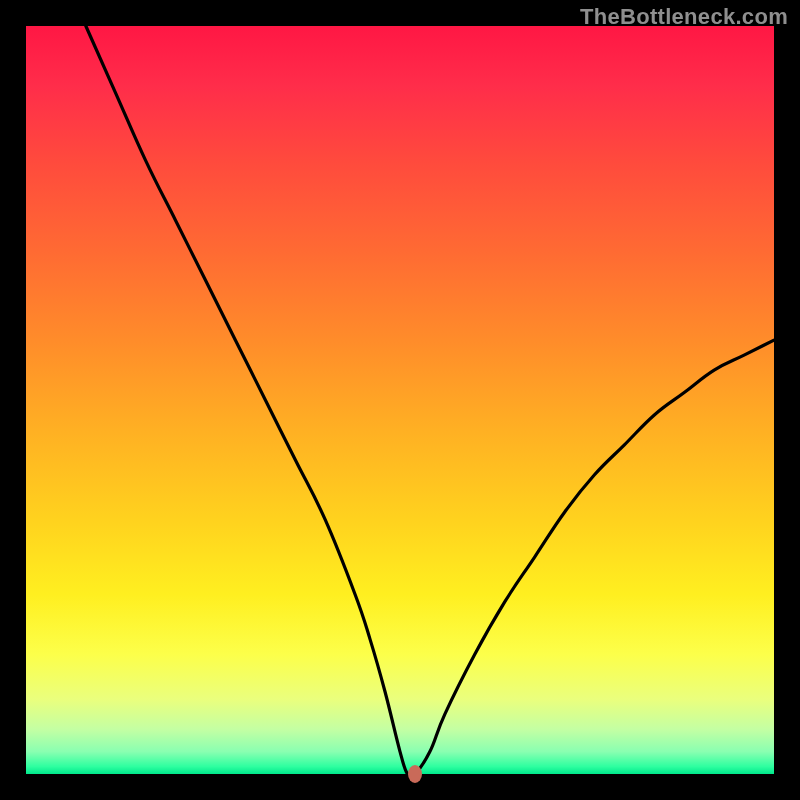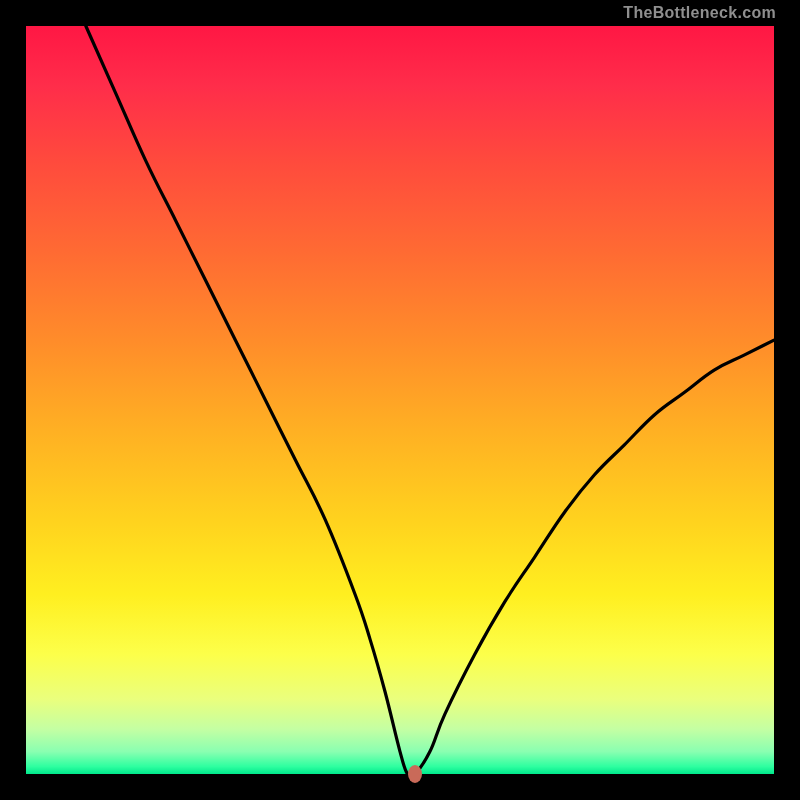--- a/index.html
+++ b/index.html
@@ -38,23 +38,23 @@
       #eaff7d 90%,
       #c4ffa3 94%,
       #8affb1 97%,
       #2effa0 99%,
       #00e88c 100%
     );
   }
   .watermark {
     position: absolute;
     top: 4px;
-    right: 24px;
+    right: 12px;
     font-family: Arial, Helvetica, sans-serif;
-    font-size: 16px;
+    font-size: 22px;
     font-weight: 600;
     color: #8f8f8f;
     letter-spacing: 0.3px;
     user-select: none;
   }
   svg.curve {
     position: absolute;
     top: 26px;
     left: 26px;
     width: 748px;

